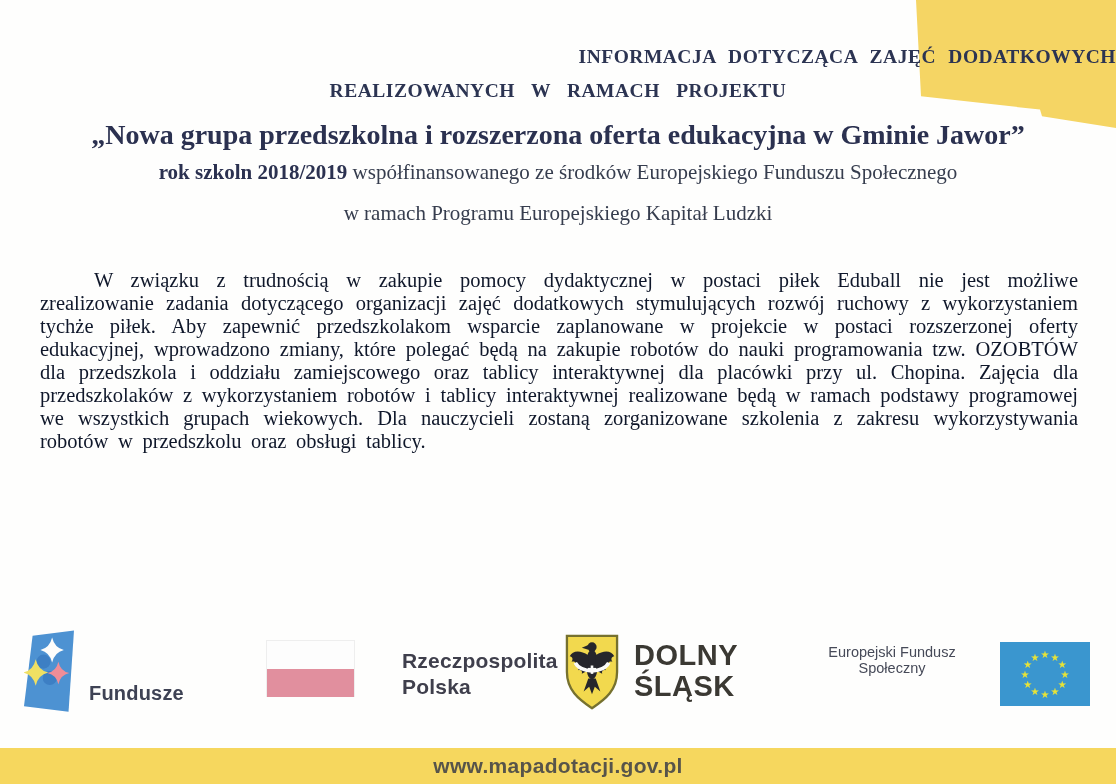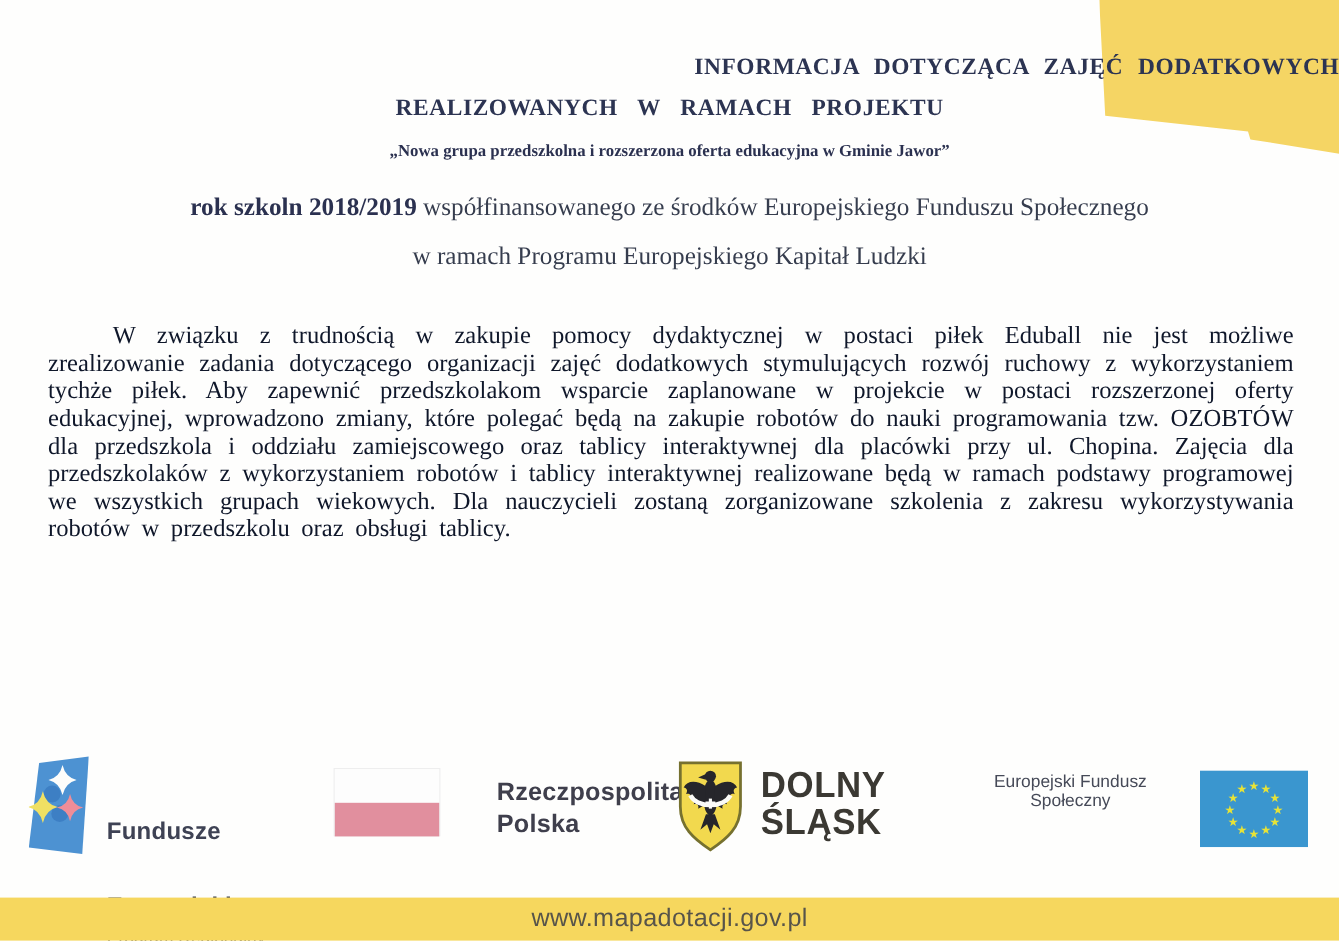--- a/index.html
+++ b/index.html
@@ -15,62 +15,62 @@
   .corner-accent {
     position: absolute; left: 916px; top: 0; width: 200px; height: 132px;
     background: #f5d564;
     clip-path: polygon(0% 0%, 100% 0%, 100% 97%, 63% 88%, 62% 83%, 2.5% 73%);
   }
 
   
   .doc-head { position: absolute; left: 0; top: 0; width: 1116px; text-align: center; color: #2c3452; }
   .h-line1 { position: absolute; top: 46px; width: 100%; font-size: 19.5px; font-weight: bold; word-spacing: 7px; letter-spacing: .5px; text-align: right; }
   .h-line2 { position: absolute; top: 80px; width: 100%; font-size: 19.5px; font-weight: bold; word-spacing: 11px; letter-spacing: .5px; }
-  .h-title { position: absolute; top: 119px; width: 100%; font-size: 14px; font-weight: bold; color: #2b3150; }
+  .h-title { position: absolute; top: 119px; width: 100%; font-size: 28px; font-weight: bold; color: #2b3150; }
   .h-sub1  { position: absolute; top: 160px; width: 100%; font-size: 21px; color: #363d4e; }
   .h-sub1 b { color: #2b3150; }
   .h-sub2  { position: absolute; top: 201px; width: 100%; font-size: 21px; color: #363d4e; }
 
   .body-par {
     position: absolute; left: 40px; top: 269px; width: 1038px;
     font-size: 20.5px; line-height: 23px; color: #0f172a;
     text-align: justify; text-indent: 54px; word-spacing: 4.5px;
   }
 
   
   .footer { position: absolute; left: 0; top: 0; width: 1116px; height: 784px; pointer-events: none; }
   .logo-group { position: absolute; display: flex; align-items: flex-start; font-family: "Liberation Sans", sans-serif; }
 
   .fe-group { left: 24px; top: 630px; }
   .fe-text { margin-left: 15px; margin-top: 12px; color: #3e4254; }
   .fe-text .l1, .fe-text .l2 { font-size: 20px; font-weight: bold; line-height: 23px; letter-spacing: .2px; margin-top: 40px; }
   .fe-text .l3 { font-size: 14.5px; margin-top: 6px; color: #464a58; }
 
-  .pl-group { left: 278px; top: 640px; }
+  .pl-group { left: 266px; top: 640px; }
   .pl-flag { width: 89px; height: 57px; border: 1px solid #eee; }
   .pl-flag .white { height: 28px; background: #fdfdfd; }
   .pl-flag .red   { height: 28px; background: #e18f9e; }
   .pl-text { margin-left: 47px; margin-top: 8px; color: #3f3f4c; font-size: 21px; font-weight: bold; line-height: 26px; letter-spacing: .2px; }
 
   .ds-group { left: 564px; top: 633px; }
   .ds-text { margin-left: 14px; margin-top: 7px; color: #3b3933; font-size: 29px; font-weight: 900; line-height: 29.5px; letter-spacing: .5px; transform: scaleY(1.04); transform-origin: top left; }
 
   .ue-group { left: 798px; top: 642px; }
   .ue-text { width: 188px; text-align: center; margin-top: 2px; color: #3e4254; }
   .ue-text .l1 { font-size: 20px; font-weight: bold; letter-spacing: .2px; }
   .ue-text .l2 { font-size: 14.5px; margin-top: 0; color: #464a58; }
   .ue-flag { margin-left: 14px; }
 
   
   .bottom-bar {
     position: absolute; left: 0; top: 748px; width: 1116px; height: 36px;
     background: #f6d75e; display: flex; align-items: center; justify-content: center;
   }
   .bottom-bar .url {
-    font-family: "Liberation Sans", sans-serif; font-size: 21px; font-weight: normal;
+    font-family: "Liberation Sans", sans-serif; font-size: 21px; font-weight: bold;
     color: #57544a; letter-spacing: .3px;
   }
 </style>
 </head>
 <body>
 
 <div class="page">
 
   <div class="corner-accent"></div>
 

